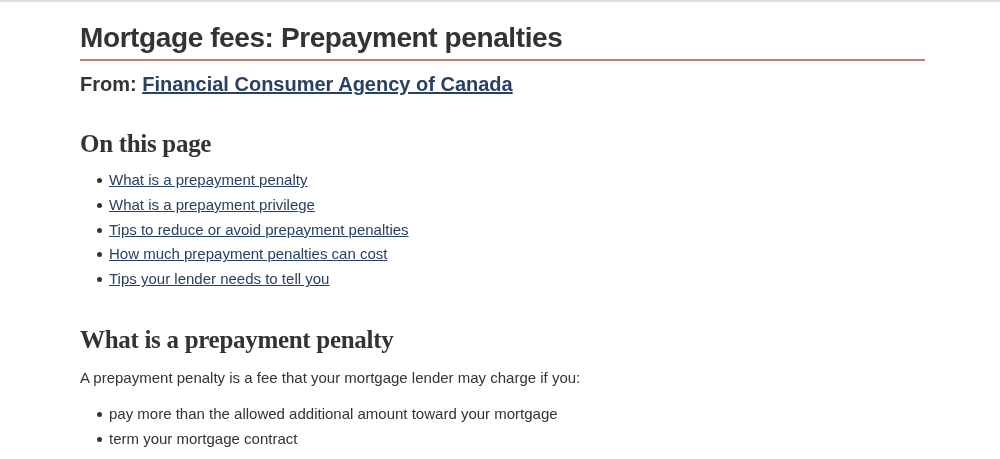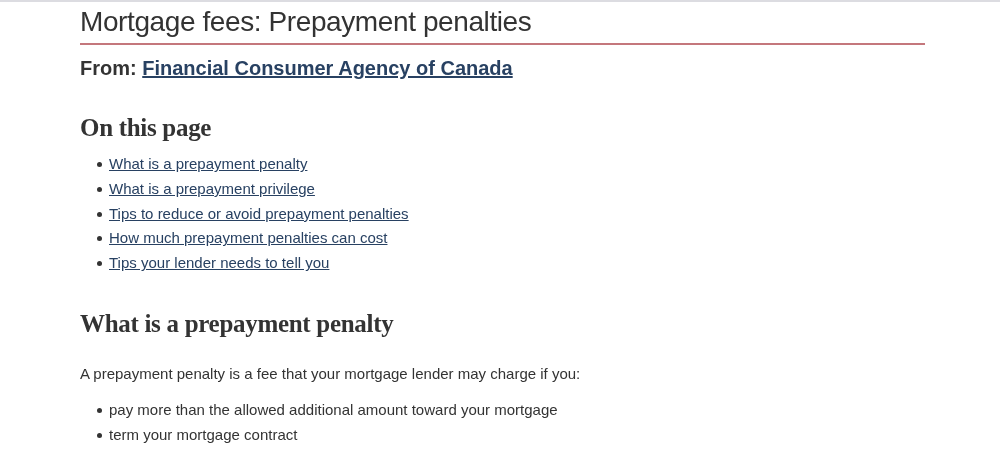--- a/index.html
+++ b/index.html
@@ -17,24 +17,24 @@
     width: 100%;
     height: 2px;
     background: #dcdce1;
   }
   .page {
     padding: 2px 75px 0 80px;
   }
   h1.page-title {
     font-size: 28px;
     line-height: 1.15;
-    font-weight: 400;
+    font-weight: 700;
     color: #333333;
     letter-spacing: -0.4px;
-    margin: 2px 0 0 0;
+    margin: 18px 0 0 0;
     padding-bottom: 5px;
     border-bottom: 2px solid #c4777c;
   }
   .from-line {
     margin-top: 12px;
     font-size: 20px;
     font-weight: 700;
     color: #333333;
   }
   .from-line a {
@@ -74,21 +74,21 @@
     border-radius: 50%;
     background: #333333;
   }
   ul.bullet-list a {
     color: #284162;
     text-decoration: underline;
   }
   p.intro {
     font-size: 15px;
     line-height: 1.3;
-    margin: 26px 0 18px 0;
+    margin: 14px 0 18px 0;
     color: #333333;
   }
 </style>
 </head>
 <body>
 
 <div class="top-edge"></div>
 
 <div class="page">
 

